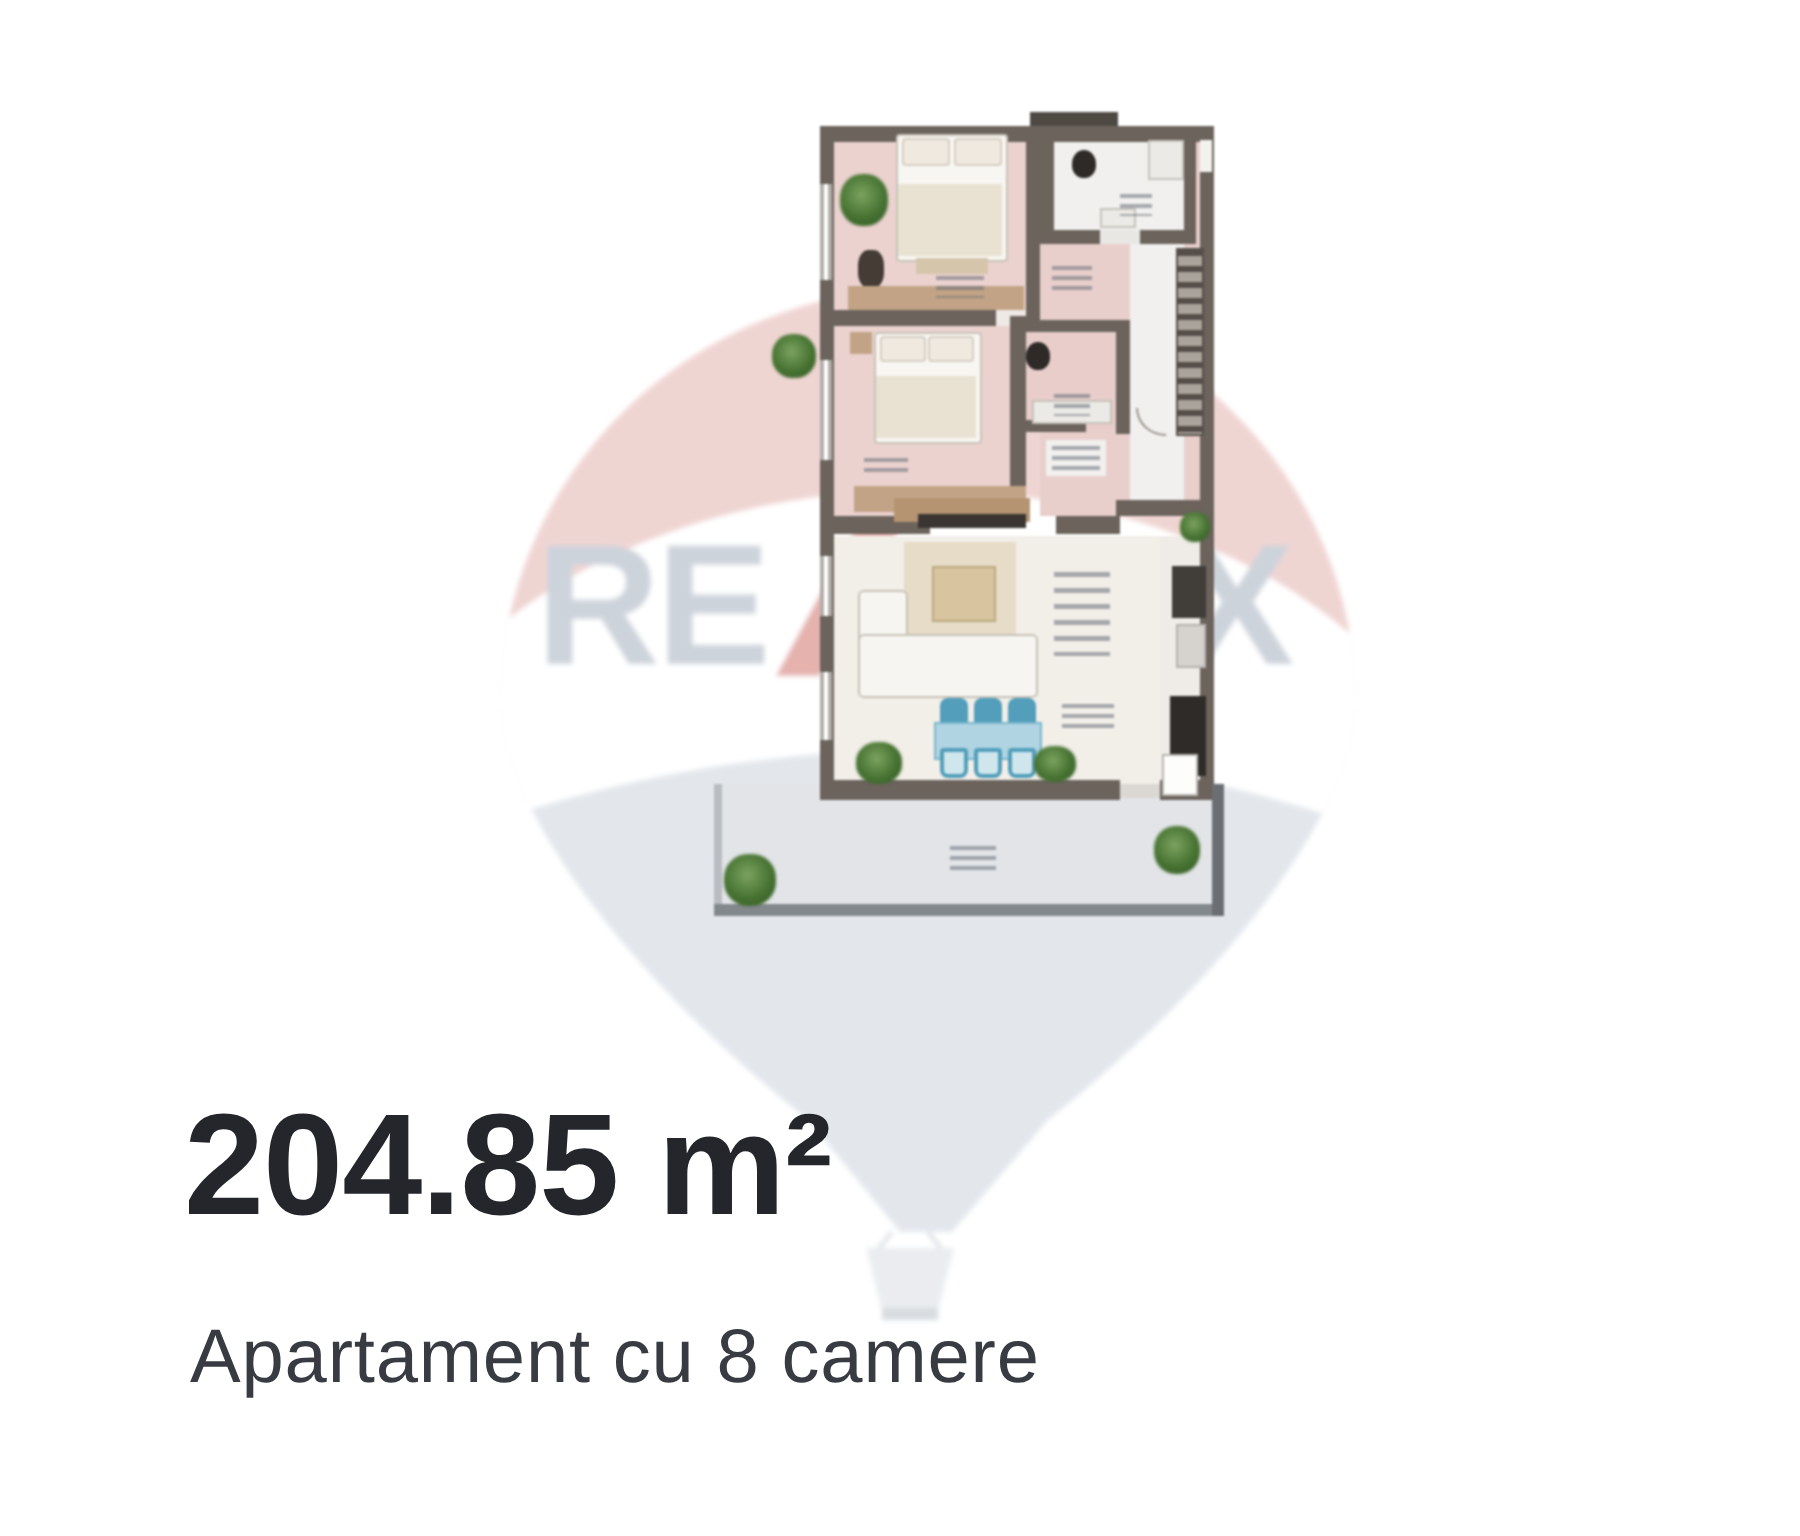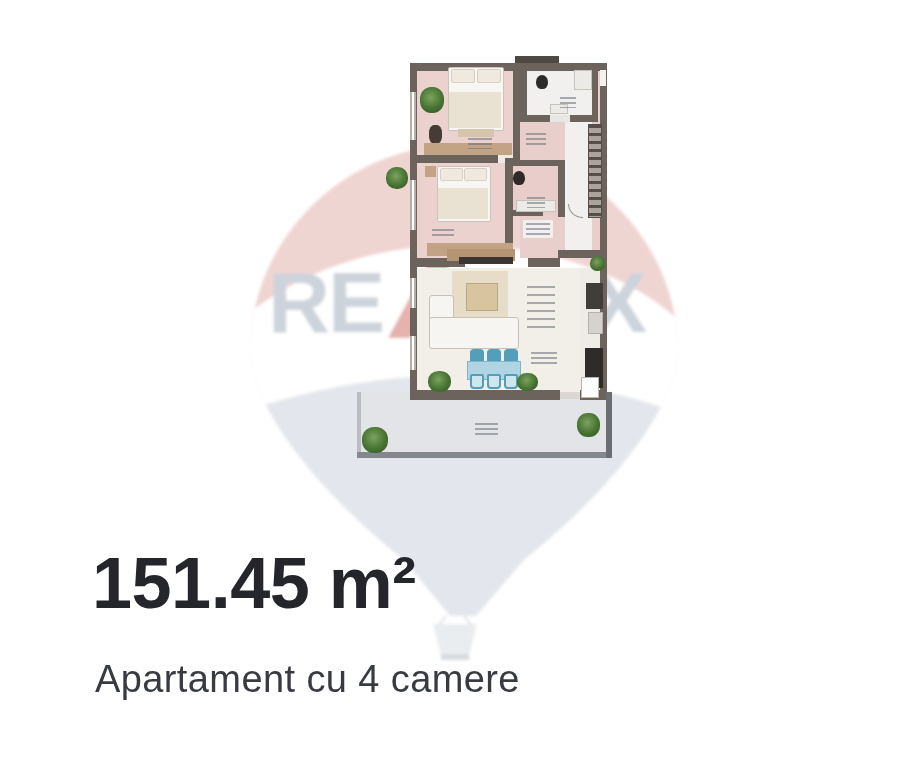--- a/index.html
+++ b/index.html
@@ -166,17 +166,17 @@
     <i style="left:585px;top:348px;width:18px;height:40px;background:#2e2b29"></i>
 
     <i style="left:581px;top:377px;width:16px;height:19px;background:#fdfdfc;border:1px solid #bab7b3"></i>
     <i class="lbl" style="left:475px;top:423px;width:23px;height:13px"></i>
     <i class="plant" style="left:362px;top:427px;width:26px;height:26px"></i>
     <i class="plant" style="left:577px;top:413px;width:23px;height:24px"></i>
     <i class="plant" style="left:386px;top:167px;width:22px;height:22px"></i>
   </div>
 
   <div class="caption">
-    <div class="area-value">151.45 m²</div>
-    <div class="subtitle">Apartament cu 4 camere</div>
+    <div class="area-value">204.85 m²</div>
+    <div class="subtitle">Apartament cu 8 camere</div>
   </div>
 
 </div>
 
 </body></html>

